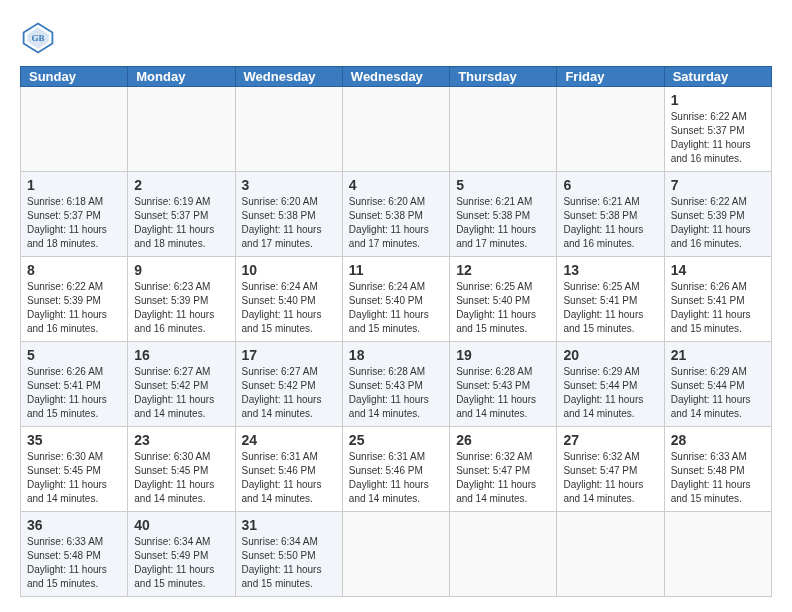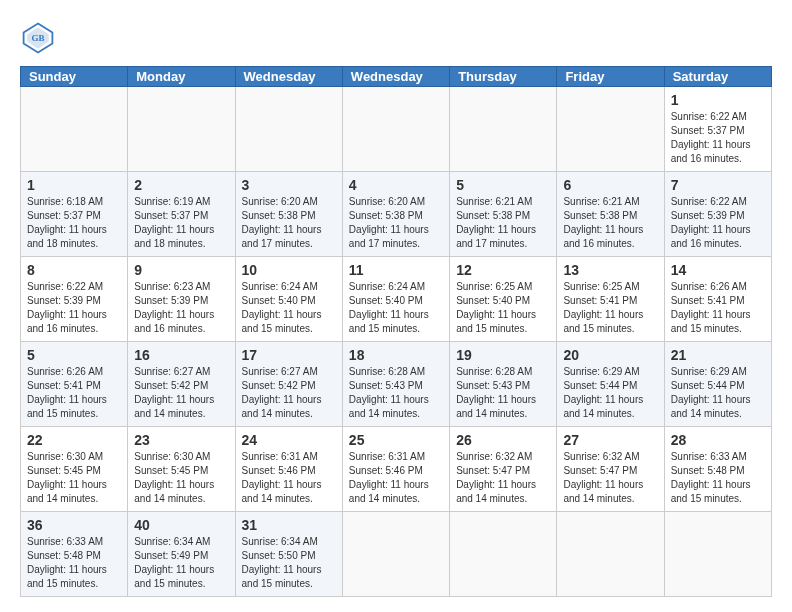--- a/index.html
+++ b/index.html
@@ -219,21 +219,21 @@
           <span class="day-number">20</span>
           <div class="day-info">Sunrise: 6:29 AM<br>Sunset: 5:44 PM<br>Daylight: 11 hours<br>and 14 minutes.</div>
         </td>
         <td>
           <span class="day-number">21</span>
           <div class="day-info">Sunrise: 6:29 AM<br>Sunset: 5:44 PM<br>Daylight: 11 hours<br>and 14 minutes.</div>
         </td>
       </tr>
       <tr>
         <td>
-          <span class="day-number">22</span>
+          <span class="day-number">35</span>
           <div class="day-info">Sunrise: 6:30 AM<br>Sunset: 5:45 PM<br>Daylight: 11 hours<br>and 14 minutes.</div>
         </td>
         <td>
           <span class="day-number">23</span>
           <div class="day-info">Sunrise: 6:30 AM<br>Sunset: 5:45 PM<br>Daylight: 11 hours<br>and 14 minutes.</div>
         </td>
         <td>
           <span class="day-number">24</span>
           <div class="day-info">Sunrise: 6:31 AM<br>Sunset: 5:46 PM<br>Daylight: 11 hours<br>and 14 minutes.</div>
         </td>

